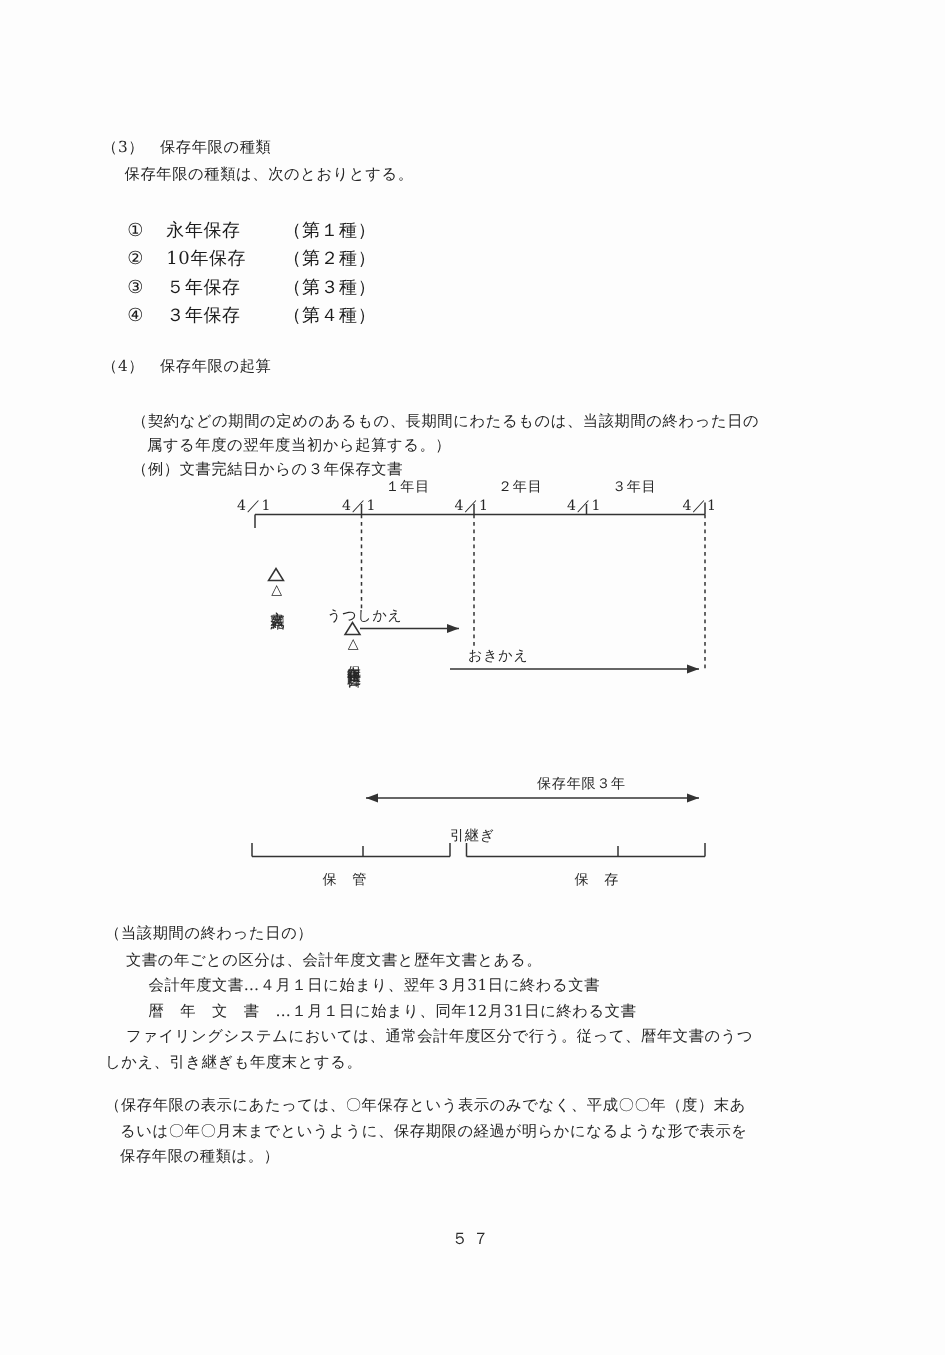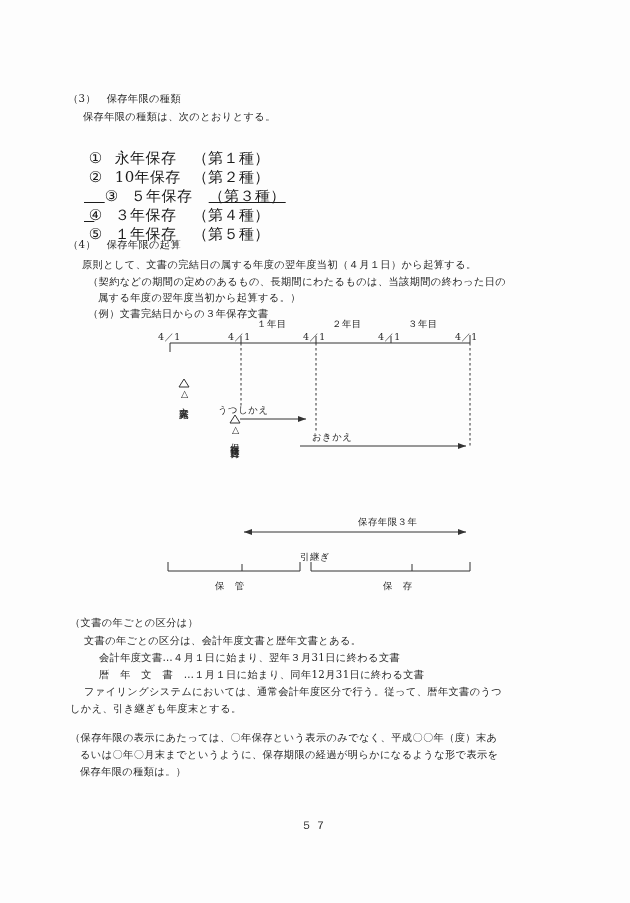--- a/index.html
+++ b/index.html
@@ -25,21 +25,21 @@
     position: absolute;
     white-space: pre;
     font-size: 10.2px;
     line-height: 13px;
     letter-spacing: 0.4px;
     color: #262626;
   }
   .jp { font-family: "DejaVu Serif", "Liberation Serif", serif; }
 
   
-  .list-row { position: absolute; font-size: 15px; letter-spacing: .4px; white-space: pre; }
+  .list-row { position: absolute; font-size: 12px; letter-spacing: .4px; white-space: pre; }
   .list-row .mark { display: inline-block; width: 26px; }
   .list-row .term { display: inline-block; width: 78px; }
 
   
   #diagram {
     position: absolute;
     left: 0; top: 0;
     width: 630px; height: 903px;
     pointer-events: none;
   }
@@ -76,33 +76,29 @@
   <div class="tline jp" style="left:68px; top:92px;">（3）　保存年限の種類</div>
 
   <div class="tline jp" style="left:83px; top:110px;">保存年限の種類は、次のとおりとする。</div>
 
   <div class="list-row jp" style="left:68px; top:131px;">
     <span class="mark">①</span><span class="term">永年保存</span><span>（第１種）</span>
   </div>
   <div class="list-row jp" style="left:68px; top:150px;">
     <span class="mark">②</span><span class="term">10年保存</span><span>（第２種）</span>
   </div>
-  <div class="list-row jp" style="left:84px; top:169px;text-decoration:underline;">
+  <div class="list-row jp" style="left:68px; top:169px;">
     <span class="mark">③</span><span class="term">５年保存</span><span>（第３種）</span>
   </div>
   <div class="list-row jp" style="left:68px; top:188px;">
     <span class="mark">④</span><span class="term">３年保存</span><span>（第４種）</span>
   </div>
-  <div class="list-row jp" style="left:68px; top:207px;">
-    <span class="mark">⑤</span><span class="term">１年保存</span><span>（第５種）</span>
-  </div>
 
   <div class="tline jp" style="left:68px; top:238px;">（4）　保存年限の起算</div>
 
-  <div class="tline jp" style="left:82px; top:258px;">原則として、文書の完結日の属する年度の翌年度当初（４月１日）から起算する。</div>
   <div class="tline jp" style="left:88px; top:275px;">（契約などの期間の定めのあるもの、長期間にわたるものは、当該期間の終わった日の</div>
   <div class="tline jp" style="left:98px; top:291px;">属する年度の翌年度当初から起算する。）</div>
   <div class="tline jp" style="left:88px; top:308px;font-family:Liberation Mono, monospace;">（例）文書完結日からの３年保存文書</div>
 
   <svg id="diagram" viewBox="0 0 630 903" xmlns="http://www.w3.org/2000/svg">
     <g stroke="#333" fill="none" stroke-width="1">
 
       <line x1="170" y1="343" x2="470" y2="343"></line>
 
       <line x1="170" y1="343" x2="170" y2="352"></line>
@@ -161,21 +157,21 @@
   <div class="vlabel jp" style="left:230px; top:424px;"><span>△保存年限起算日</span></div>
 
   <div class="dlabel jp" style="left:218px; top:404px;">うつしかえ</div>
   <div class="dlabel jp" style="left:312px; top:431px;">おきかえ</div>
   <div class="dlabel jp" style="left:318px; top:516px;margin-left:40px;">保存年限３年</div>
   <div class="dlabel jp" style="left:300px; top:551px;">引継ぎ</div>
 
   <div class="dlabel jp" style="left:215px; top:580px;">保　管</div>
   <div class="dlabel jp" style="left:383px; top:580px;">保　存</div>
 
-  <div class="tline jp" style="left:70px; top:616px;">（文書の年ごとの区分は）</div>
+  <div class="tline jp" style="left:70px; top:616px;">（当該期間の終わった日の）</div>
   <div class="tline jp" style="left:84px; top:634px;">文書の年ごとの区分は、会計年度文書と歴年文書とある。</div>
   <div class="tline jp" style="left:99px; top:651px;">会計年度文書…４月１日に始まり、翌年３月31日に終わる文書</div>
   <div class="tline jp" style="left:99px; top:668px;">暦　年　文　書　…１月１日に始まり、同年12月31日に終わる文書</div>
   <div class="tline jp" style="left:84px; top:685px;">ファイリングシステムにおいては、通常会計年度区分で行う。従って、暦年文書のうつ</div>
   <div class="tline jp" style="left:70px; top:702px;">しかえ、引き継ぎも年度末とする。</div>
 
   <div class="tline jp" style="left:70px; top:731px;">（保存年限の表示にあたっては、〇年保存という表示のみでなく、平成〇〇年（度）末あ</div>
   <div class="tline jp" style="left:80px; top:748px;">るいは〇年〇月末までというように、保存期限の経過が明らかになるような形で表示を</div>
   <div class="tline jp" style="left:80px; top:765px;">保存年限の種類は。）</div>
 

